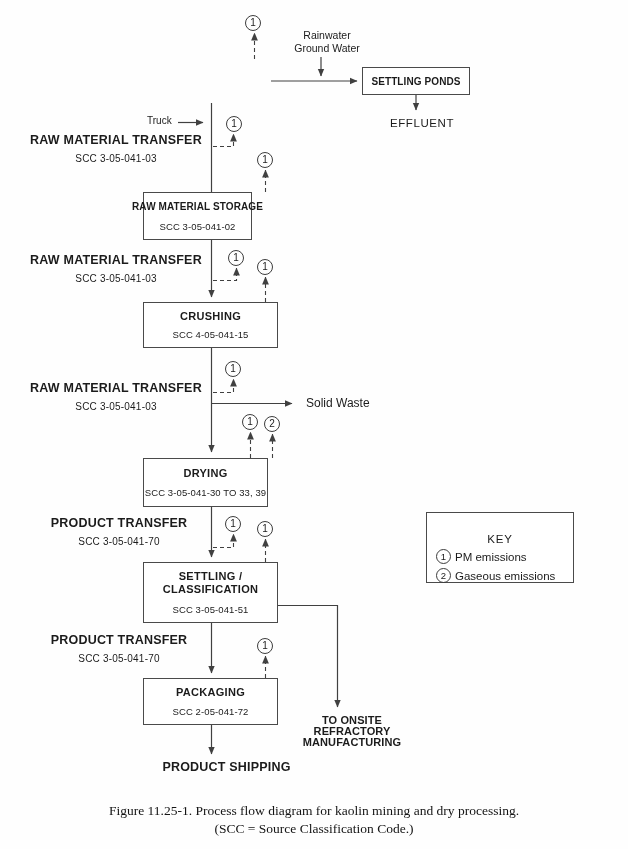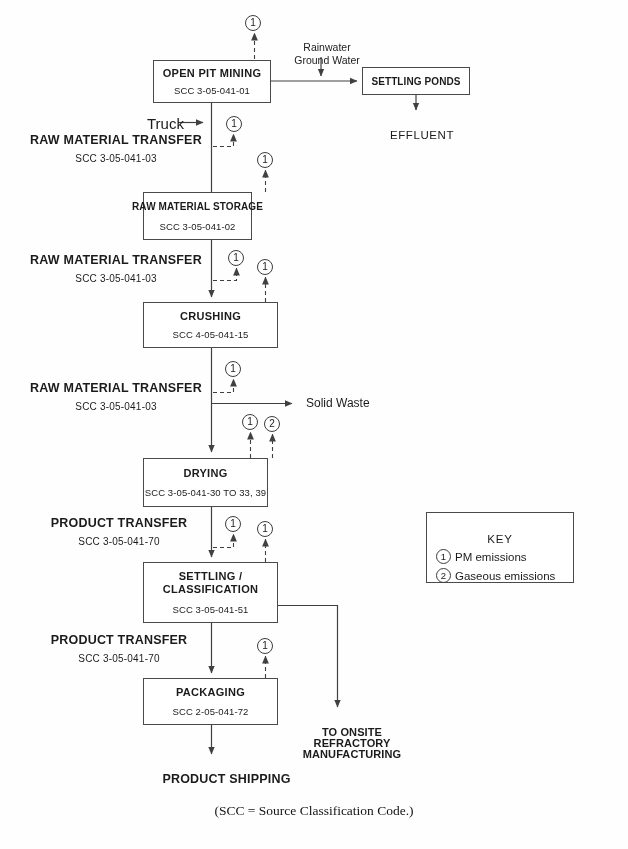--- a/index.html
+++ b/index.html
@@ -19,23 +19,23 @@
   .pbox-title { font-size:11px; font-weight:bold; letter-spacing:.3px; line-height:13px; white-space:nowrap; }
   .pbox-title.small { font-size:10px; letter-spacing:.1px; }
   .pbox-scc { font-size:9.5px; letter-spacing:.1px; white-space:nowrap; }
   .pbox.single { justify-content:center; }
 
   .transfer { position:absolute; text-align:center; z-index:2; }
   .transfer-title { font-size:12.5px; font-weight:bold; letter-spacing:.2px; white-space:nowrap; }
   .transfer-scc { font-size:10px; margin-top:6px; letter-spacing:.2px; white-space:nowrap; }
 
   .lbl { position:absolute; z-index:2; white-space:nowrap; }
-  .lbl.center { text-align:center;margin-top:12px; }
+  .lbl.center { text-align:center; }
   .rainwater { font-size:10.5px; line-height:13px; }
-  .truck { font-size:15px; }
+  .truck { font-size:10px; }
   .effluent { font-size:11.5px; letter-spacing:.6px; }
   .solid-waste { font-size:12px; }
   .product-shipping { font-size:12.5px; font-weight:bold; letter-spacing:.2px; }
   .to-onsite { font-size:11px; font-weight:bold; line-height:11px; letter-spacing:.1px; white-space:normal; }
 
   .cnum {
     position:absolute; width:16px; height:16px; box-sizing:border-box;
     border:1px solid #3d3d3d; border-radius:50%; background:#fefefe;
     font-size:10px; line-height:14px; text-align:center; z-index:3;
   }
@@ -93,24 +93,20 @@
         <path d="M213,392.5 L233.5,392.5 L233.5,379" marker-end="url(#arr)"></path>
         <path d="M250.5,458 L250.5,432" marker-end="url(#arr)"></path>
         <path d="M272.5,458 L272.5,434" marker-end="url(#arr)"></path>
         <path d="M213,547.5 L233.5,547.5 L233.5,534" marker-end="url(#arr)"></path>
         <path d="M265.5,562 L265.5,539" marker-end="url(#arr)"></path>
         <path d="M265.5,678 L265.5,656" marker-end="url(#arr)"></path>
       </g>
     </g>
   </svg>
 
-  <div class="pbox" style="left:153px;top:60px;width:118px;height:43px">
-    <div class="pbox-title">OPEN PIT MINING</div>
-    <div class="pbox-scc">SCC 3-05-041-01</div>
-  </div>
 
   <div class="pbox single" style="left:362px;top:67px;width:108px;height:28px">
     <div class="pbox-title small">SETTLING PONDS</div>
   </div>
 
   <div class="pbox" style="left:143px;top:192px;width:109px;height:48px">
     <div class="pbox-title small">RAW MATERIAL STORAGE</div>
     <div class="pbox-scc">SCC 3-05-041-02</div>
   </div>
 
@@ -190,16 +186,17 @@
       <span class="key-circle">1</span>
       <span>PM emissions</span>
     </div>
     <div class="key-row">
       <span class="key-circle">2</span>
       <span>Gaseous emissions</span>
     </div>
   </div>
 
   <div class="caption">
+    <div>Figure 11.25-1.  Process flow diagram for kaolin mining and dry processing.</div>
     <div>(SCC = Source Classification Code.)</div>
   </div>
 
 </div>
 
 </body></html>

